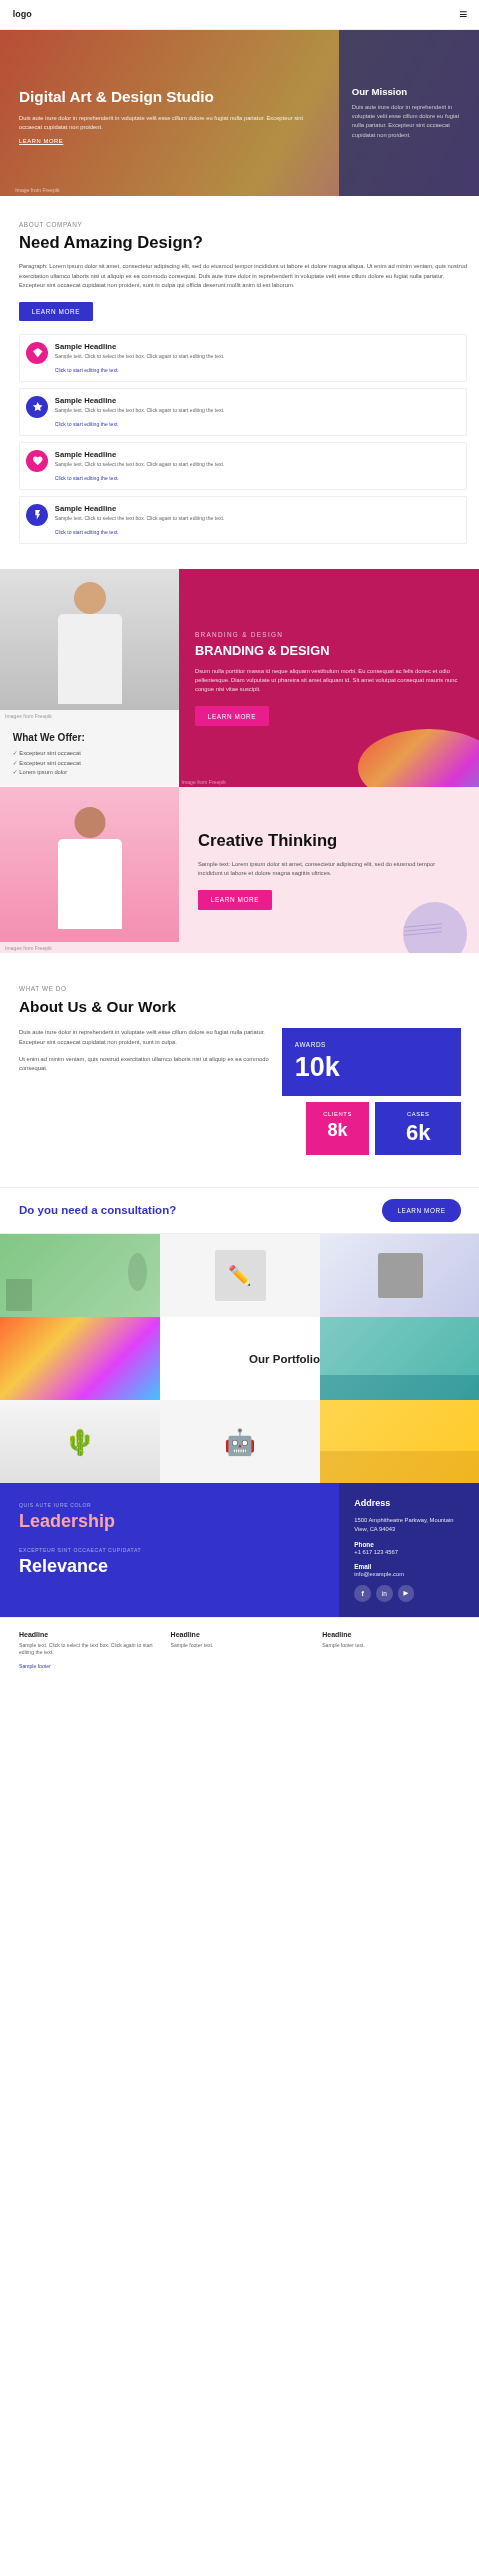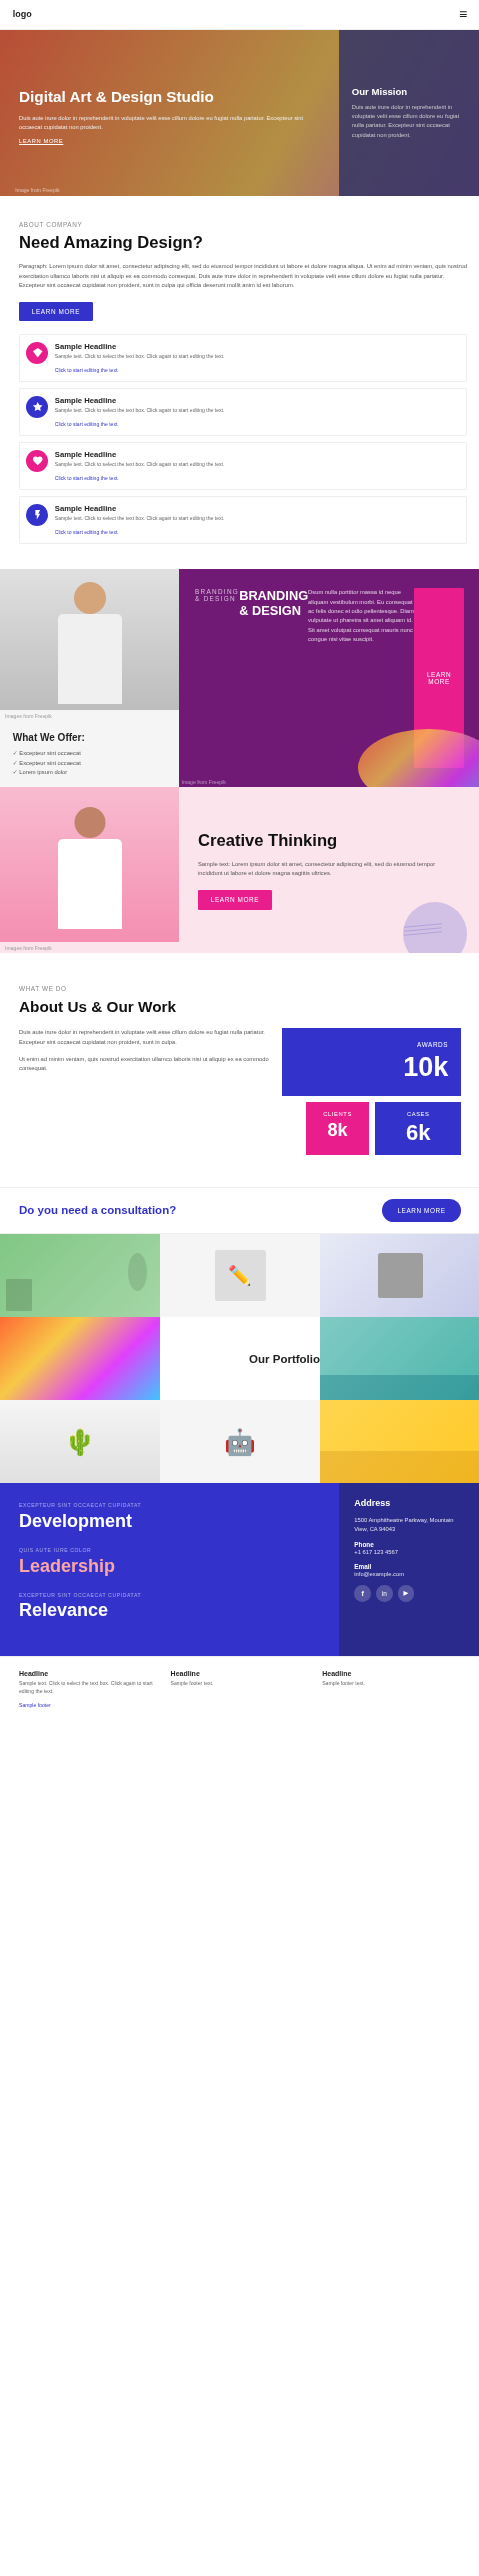--- a/index.html
+++ b/index.html
@@ -105,21 +105,21 @@
     <div style="padding:2.6px 5.1px;font-size:5.1px;color:#999;background:#f5f5f5;">Images from Freepik</div>
     <div style="padding:10.2px 12.8px;background:#f5f5f5;">
       <div style="font-size:10px;font-weight:bold;color:#222;margin-bottom:5.1px;">What We Offer:</div>
       <ul style="list-style:none;">
         <li style="font-size:5.8px;color:#555;padding:1.9px 0;">✓ Excepteur sint occaecat</li>
         <li style="font-size:5.8px;color:#555;padding:1.9px 0;">✓ Excepteur sint occaecat</li>
         <li style="font-size:5.8px;color:#555;padding:1.9px 0;">✓ Lorem ipsum dolor</li>
       </ul>
     </div>
   </div>
-  <div style="flex:1;background:#701a75;padding:19px 16px;position:relative;overflow:hidden;display:flex;flex-direction:row;justify-content:center;">
+  <div style="flex:1;background:#be185d;padding:19px 16px;position:relative;overflow:hidden;display:flex;flex-direction:column;justify-content:center;">
     <div style="font-size:6.4px;color:rgba(255,255,255,0.7);letter-spacing:1.3px;margin-bottom:5.1px;text-transform:uppercase;">BRANDING &amp; DESIGN</div>
     <div style="font-size:12.8px;font-weight:bold;color:#fff;margin-bottom:9px;">BRANDING &amp; DESIGN</div>
     <div style="font-size:5.8px;color:rgba(255,255,255,0.8);line-height:1.6;margin-bottom:11.5px;">Dsum nulla porttitor massa id neque aliquam vestibulum morbi. Eu consequat ac felis donec et odio pellentesque. Diam vulputate ut pharetra sit amet aliquam id. Sit amet volutpat consequat mauris nunc congue nisi vitae suscipit.</div>
     <button style="background:#e91e8c;color:#fff;border:none;padding:6.4px 12.8px;font-size:6.4px;cursor:pointer;border-radius:1.3px;letter-spacing:0.6px;width:fit-content;">LEARN MORE</button>
 
     <div style="position:absolute;bottom:-19px;right:-19px;width:141px;height:77px;background:linear-gradient(135deg,#ff6b35,#f7c948,#e040fb,#40c4ff);border-radius:50%;opacity:0.75;"></div>
     <div style="position:absolute;bottom:2.6px;left:2.6px;font-size:5.1px;color:rgba(255,255,255,0.5);">Image from Freepik</div>
   </div>
 </section>
 
@@ -150,21 +150,21 @@
 
 <section style="padding:32px 19px;background:#fff;">
   <div style="font-size:6.4px;color:#888;letter-spacing:0.6px;text-transform:uppercase;margin-bottom:5.1px;">WHAT WE DO</div>
   <div style="font-size:15.3px;font-weight:bold;color:#111;margin-bottom:12.8px;">About Us &amp; Our Work</div>
   <div style="display:flex;gap:12.8px;align-items:flex-start;">
     <div style="flex:1;">
       <div style="font-size:5.8px;color:#555;line-height:1.6;margin-bottom:7.7px;">Duis aute irure dolor in reprehenderit in voluptate velit esse cillum dolore eu fugiat nulla pariatur. Excepteur sint occaecat cupidatat non proident, sunt in culpa.</div>
       <div style="font-size:5.8px;color:#555;line-height:1.6;">Ut enim ad minim veniam, quis nostrud exercitation ullamco laboris nisi ut aliquip ex ea commodo consequat.</div>
     </div>
     <div style="display:flex;flex-direction:column;gap:6.4px;width:179px;">
-      <div style="background:#3333cc;color:#fff;padding:12.8px;text-align:right;">
+      <div style="background:#3333cc;color:#fff;padding:12.8px;text-align:left;">
         <div style="font-size:6.4px;letter-spacing:0.6px;text-transform:uppercase;margin-bottom:3.8px;">AWARDS</div>
         <div style="font-size:27px;font-weight:bold;">10k</div>
       </div>
       <div style="display:flex;gap:6.4px;margin-left:24px;">
         <div style="background:#e91e8c;color:#fff;padding:9px;text-align:center;flex:1;">
           <div style="font-size:5.8px;letter-spacing:0.6px;text-transform:uppercase;margin-bottom:2.6px;">CLIENTS</div>
           <div style="font-size:18px;font-weight:bold;">8k</div>
         </div>
         <div style="background:#3333cc;color:#fff;padding:9px;text-align:center;flex:1.5;">
           <div style="font-size:5.8px;letter-spacing:0.6px;text-transform:uppercase;margin-bottom:2.6px;">CASES</div>
@@ -211,24 +211,20 @@
     </div>
     <div style="height:83px;background:linear-gradient(135deg,#ffd54f,#ffca28);position:relative;overflow:hidden;">
       <div style="position:absolute;bottom:0;left:0;right:0;height:32px;background:rgba(180,100,0,0.2);"></div>
     </div>
   </div>
 </section>
 
 <section style="display:flex;background:#3333cc;">
   <div style="flex:1;padding:19px;">
     <div style="margin-bottom:15.3px;">
-      <div style="font-size:5.1px;color:rgba(255,255,255,0.55);letter-spacing:0.6px;text-transform:uppercase;margin-bottom:2.6px;">EXCEPTEUR SINT OCCAECAT CUPIDATAT</div>
-      <div style="font-size:18px;font-weight:bold;color:#fff;">Development</div>
-    </div>
-    <div style="margin-bottom:15.3px;">
       <div style="font-size:5.1px;color:rgba(255,255,255,0.55);letter-spacing:0.6px;text-transform:uppercase;margin-bottom:2.6px;">QUIS AUTE IURE COLOR</div>
       <div style="font-size:18px;font-weight:bold;color:#fca5a5;">Leadership</div>
     </div>
     <div style="margin-bottom:15.3px;">
       <div style="font-size:5.1px;color:rgba(255,255,255,0.55);letter-spacing:0.6px;text-transform:uppercase;margin-bottom:2.6px;">EXCEPTEUR SINT OCCAECAT CUPIDATAT</div>
       <div style="font-size:18px;font-weight:bold;color:#fff;">Relevance</div>
     </div>
   </div>
   <div style="width:141px;background:#2a2a8c;padding:15.3px;">
     <div style="font-size:9px;font-weight:bold;color:#fff;margin-bottom:7.7px;">Address</div>

